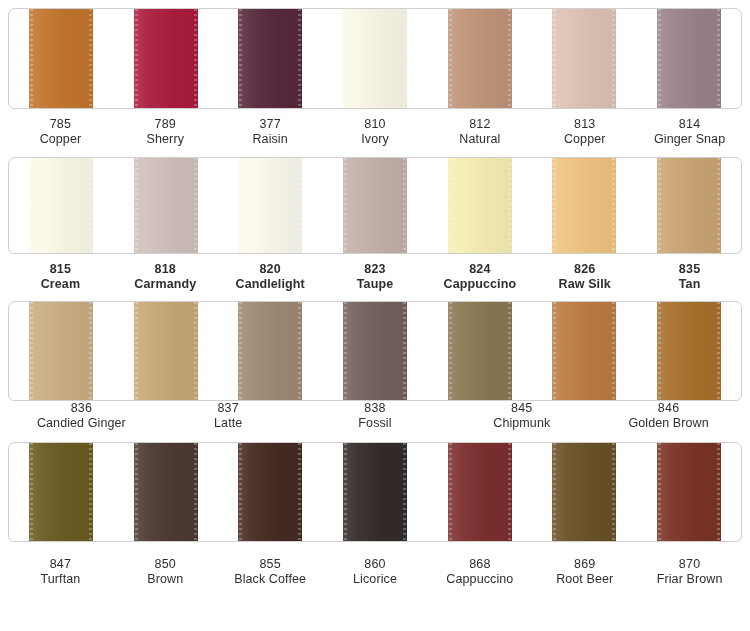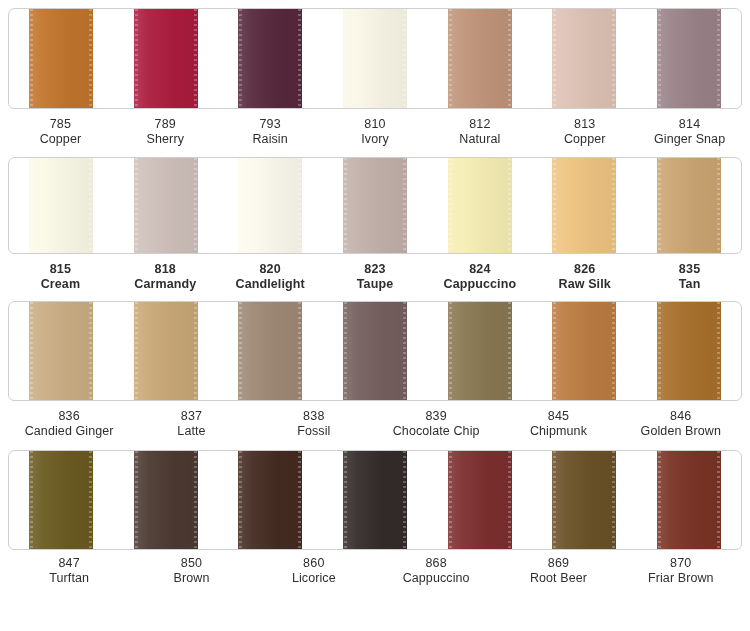--- a/index.html
+++ b/index.html
@@ -123,25 +123,25 @@
   .row-0 { padding-top: 8px; }
   .row-0 .card   { height: 101px; }
   .row-0 .labels { margin-top: 8px; }
 
   .row-1 { padding-top: 9px; font-weight: bold; }
   .row-1 .card   { height: 97px; }
   .row-1 .labels { margin-top: 8px; }
 
   .row-2 { padding-top: 9px; }
   .row-2 .card   { height: 100px; }
-  .row-2 .labels { margin-top: 8px; }
+  .row-2 .labels { }
 
   .row-3 { padding-top: 10px; }
   .row-3 .card   { height: 100px; }
-  .row-3 .labels { margin-top: 6px; }
+  .row-3 .labels { margin-top: 15px; }
 </style>
 </head>
 <body>
 
 <div id="chart">
     <div class="row row-0">
       <div class="card">
         <div class="cell">
           <div class="ribbon" style="background-color: rgb(193, 117, 44);">
             <div class="sheen"></div>
@@ -181,21 +181,21 @@
       <div class="labels">
         <div class="label">
           <span class="num">785</span>
           <span class="nm">Copper</span>
         </div>
         <div class="label">
           <span class="num">789</span>
           <span class="nm">Sherry</span>
         </div>
         <div class="label">
-          <span class="num">793</span>
+          <span class="num">377</span>
           <span class="nm">Raisin</span>
         </div>
         <div class="label">
           <span class="num">810</span>
           <span class="nm">Ivory</span>
         </div>
         <div class="label">
           <span class="num">812</span>
           <span class="nm">Natural</span>
         </div>
@@ -323,24 +323,20 @@
         </div>
         <div class="label">
           <span class="num">837</span>
           <span class="nm">Latte</span>
         </div>
         <div class="label">
           <span class="num">838</span>
           <span class="nm">Fossil</span>
         </div>
         <div class="label">
-          <span class="num">839</span>
-          <span class="nm">Chocolate Chip</span>
-        </div>
-        <div class="label">
           <span class="num">845</span>
           <span class="nm">Chipmunk</span>
         </div>
         <div class="label">
           <span class="num">846</span>
           <span class="nm">Golden Brown</span>
         </div>
       </div>
     </div>
     <div class="row row-3">
@@ -384,20 +380,24 @@
       <div class="labels">
         <div class="label">
           <span class="num">847</span>
           <span class="nm">Turftan</span>
         </div>
         <div class="label">
           <span class="num">850</span>
           <span class="nm">Brown</span>
         </div>
         <div class="label">
+          <span class="num">855</span>
+          <span class="nm">Black Coffee</span>
+        </div>
+        <div class="label">
           <span class="num">860</span>
           <span class="nm">Licorice</span>
         </div>
         <div class="label">
           <span class="num">868</span>
           <span class="nm">Cappuccino</span>
         </div>
         <div class="label">
           <span class="num">869</span>
           <span class="nm">Root Beer</span>

